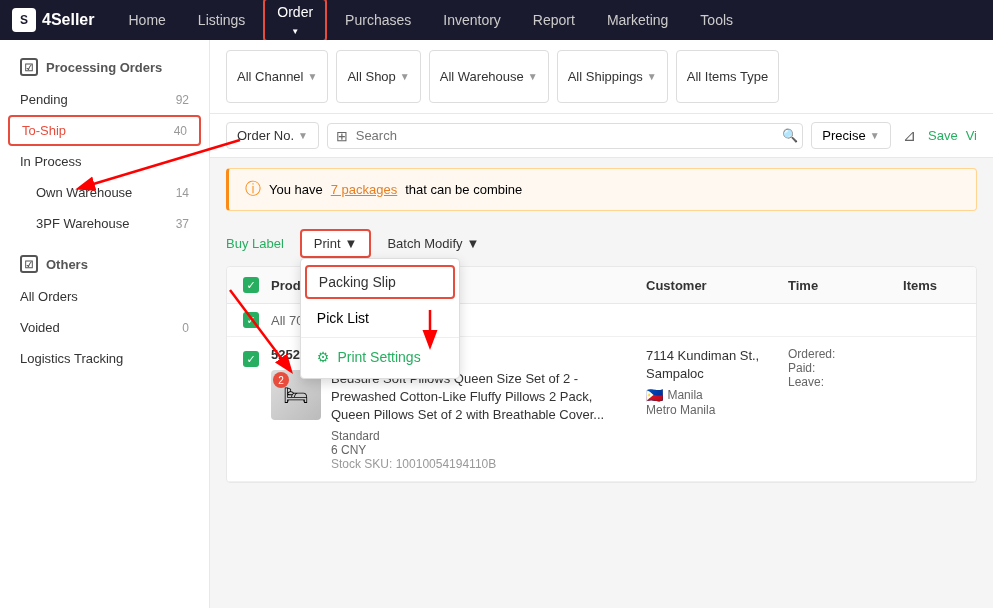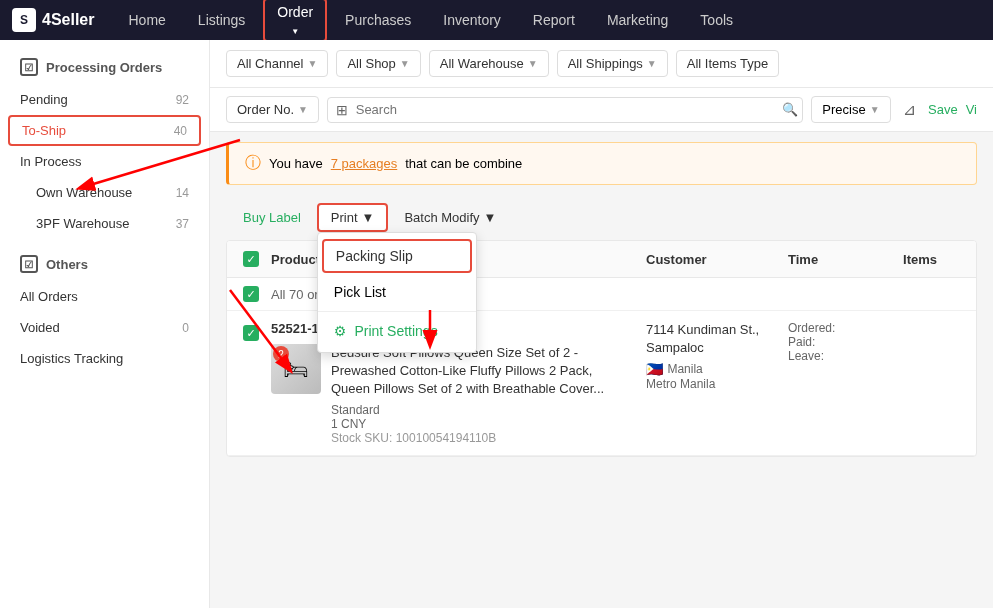--- a/index.html
+++ b/index.html
@@ -132,21 +132,21 @@
       gap: 8px;
       align-items: center;
       border-bottom: 1px solid #e8e8e8;
     }
     .filter-select {
       display: flex;
       align-items: center;
       gap: 4px;
       border: 1px solid #ddd;
       border-radius: 4px;
-      padding: 5px 10px;
+      padding: 18px 10px;
       background: white;
       cursor: pointer;
       font-size: 13px;
       color: #333;
       white-space: nowrap;
     }
     .filter-arrow { color: #999; font-size: 10px; }
 
     
     .search-row {
@@ -235,21 +235,20 @@
       padding: 8px 16px;
       display: flex;
       align-items: center;
       gap: 16px;
     }
     .buy-label-btn {
       color: #27ae60;
       font-size: 13px;
       cursor: pointer;
       font-weight: 500;
-      margin-left: 17px;
     }
     .print-btn {
       display: flex;
       align-items: center;
       gap: 4px;
       border: 2px solid #e74c3c;
       border-radius: 4px;
       padding: 5px 12px;
       color: #333;
       cursor: pointer;
@@ -591,21 +590,21 @@
             <span class="order-no-text">52521-10</span>
           </div>
           <div style="display:flex;gap:10px;">
             <div class="product-img">
               <div class="product-img-placeholder">🛏</div>
               <div class="product-badge">2</div>
             </div>
             <div class="product-details">
               <div class="product-name">Bedsure Soft Pillows Queen Size Set of 2 - Prewashed Cotton-Like Fluffy Pillows 2 Pack, Queen Pillows Set of 2 with Breathable Cover...</div>
               <div class="product-standard">Standard</div>
-              <div class="product-price">1 CNY</div>
+              <div class="product-price">6 CNY</div>
               <div class="product-stock">Stock SKU: 10010054194110B</div>
             </div>
           </div>
         </div>
         <div class="customer-col">
           <div class="customer-address">7114 Kundiman St., Sampaloc</div>
           <div style="display:flex;align-items:center;gap:4px;margin-top:4px;">
             <span class="customer-flag">🇵🇭</span>
             <span class="customer-city">Manila</span>
           </div>

